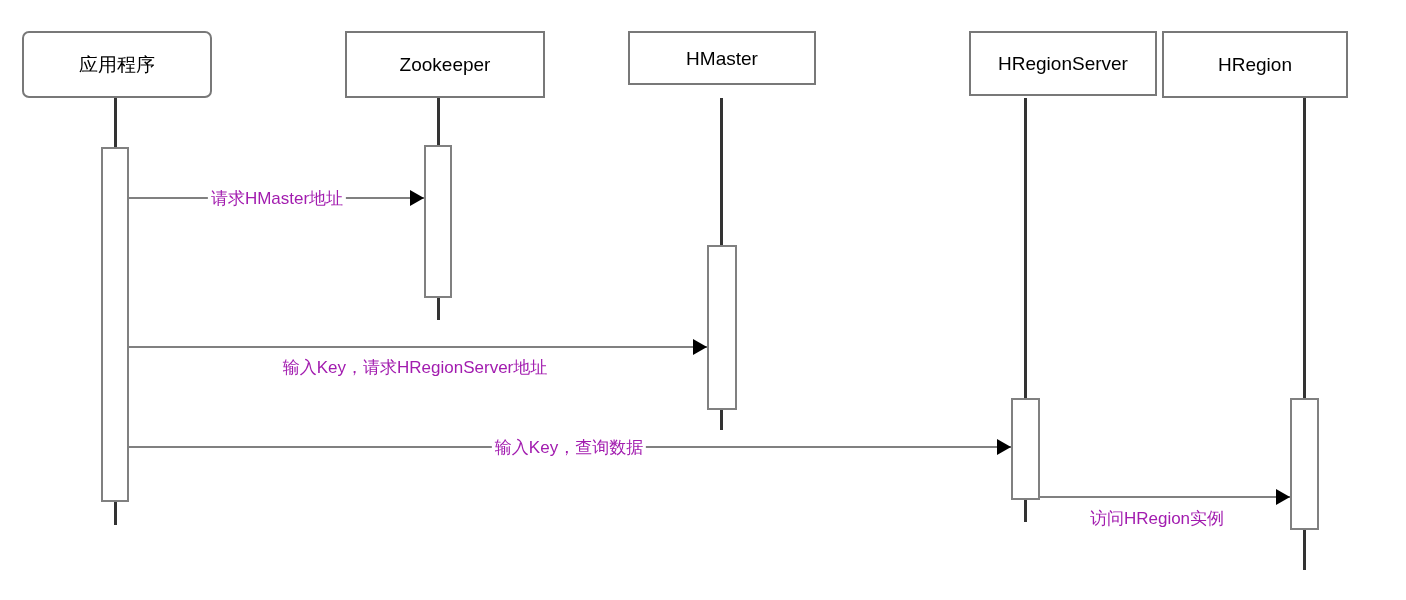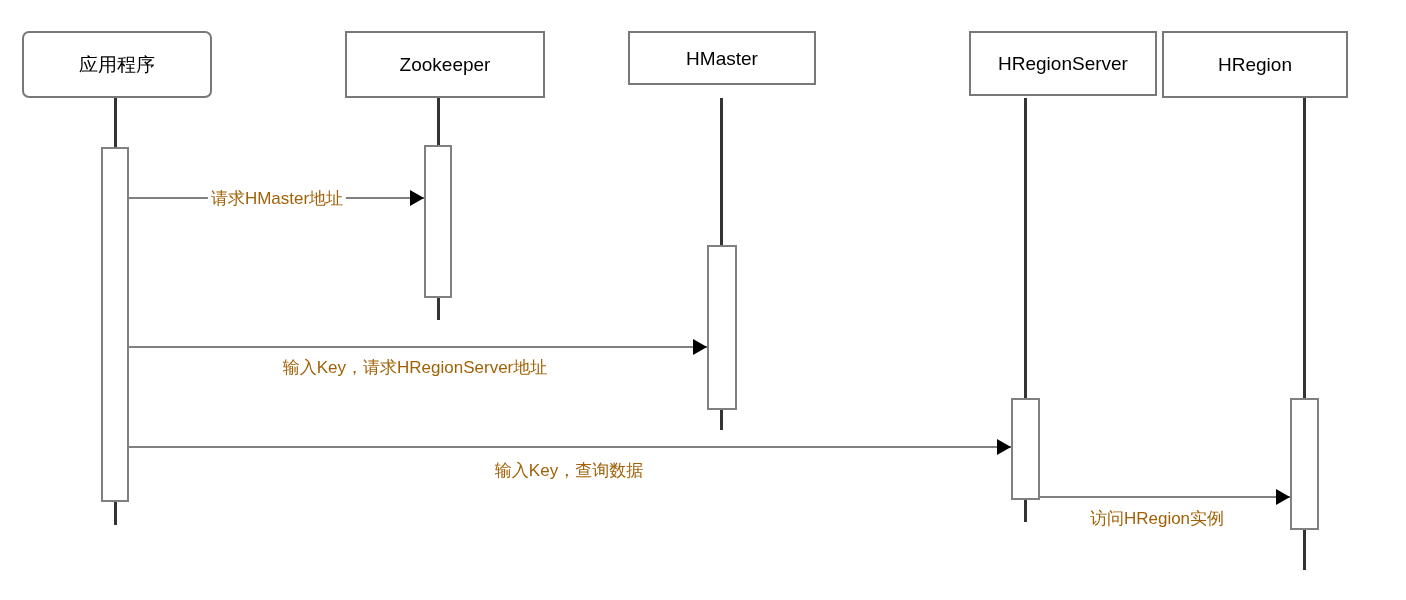--- a/index.html
+++ b/index.html
@@ -60,21 +60,21 @@
     border-top: 8px solid transparent;
     border-bottom: 8px solid transparent;
     border-left: 14px solid #000000;
   }
   
   .msg-label {
     position: absolute;
     background: #ffffff;
     padding: 0 3px;
     font-size: 17px;
-    color: #a16207;
+    color: #a21caf;
     white-space: nowrap;
     line-height: 1;
     transform: translate(-50%, -50%);
   }
 </style>
 </head>
 <body>
 
 <div id="canvas">
 
@@ -112,21 +112,21 @@
     <div class="msg-label" style="left: 277px; top: 198px;">请求HMaster地址</div>
   </div>
   <div>
     <div class="msg-line" style="left: 129px; top: 346px; width: 578px;"></div>
     <div class="msg-arrow" style="left: 693px; top: 339px;"></div>
     <div class="msg-label" style="left: 415px; top: 367px;">输入Key，请求HRegionServer地址</div>
   </div>
   <div>
     <div class="msg-line" style="left: 129px; top: 446px; width: 882px;"></div>
     <div class="msg-arrow" style="left: 997px; top: 439px;"></div>
-    <div class="msg-label" style="left: 569px; top: 447px; margin-top: 23px;">输入Key，查询数据</div>
+    <div class="msg-label" style="left: 569px; top: 447px;">输入Key，查询数据</div>
   </div>
   <div>
     <div class="msg-line" style="left: 1040px; top: 496px; width: 250px;"></div>
     <div class="msg-arrow" style="left: 1276px; top: 489px;"></div>
     <div class="msg-label" style="left: 1157px; top: 497px; margin-top: 21px;">访问HRegion实例</div>
   </div>
 
 </div>
 
 </body></html>

